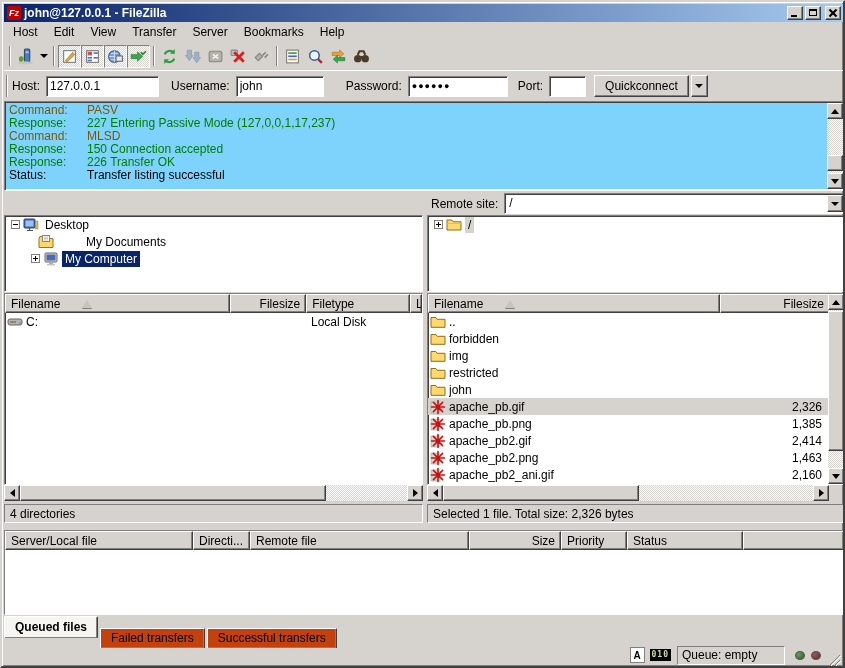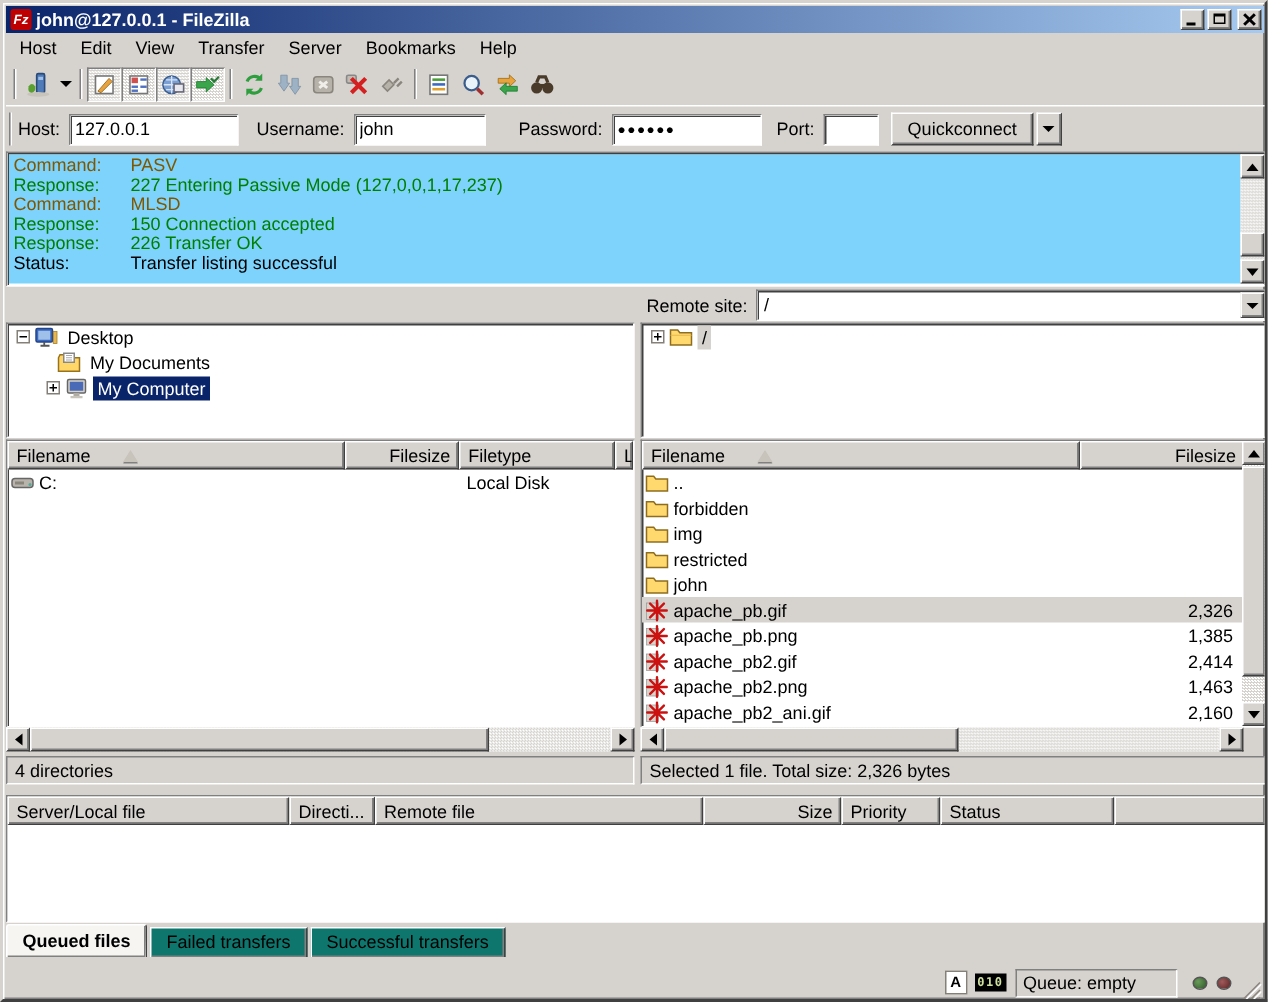--- a/index.html
+++ b/index.html
@@ -112,21 +112,21 @@
   .file-row .fname { flex:1; overflow:hidden; }
   .file-row .fsize { width:108px; flex:0 0 108px; text-align:right; padding-right:8px; }
   .file-row.selected { background:#d6d3ce; }
 
   .hscroll { top:483px; height:16px; }
   .status-panel { top:502px; height:19px; border:1px solid; border-color:#808080 #fff #fff #808080; background:#d6d3ce; display:flex; align-items:center; padding:0 5px; white-space:nowrap; overflow:hidden; }
 
   
   .queue-wrap { top:528px; left:2px; width:841px; height:85px; background:#fff; border:1px solid; border-color:#808080 #fff #fff #808080; box-shadow: inset 1px 1px 0 #404040; overflow:hidden; }
   .tabbar { top:614px; left:2px; width:841px; height:23px; display:flex; align-items:flex-start; }
-  .tab { height:20px; margin-top:2px; padding:2px 10px 0 10px; background:#0f766e;
+  .tab { height:20px; margin-top:12px; padding:2px 10px 0 10px; background:#c2410c;
     border:1px solid; border-color:#fff #404040 #404040 #fff; box-shadow: inset -1px -1px 0 #808080;
     border-bottom:none; margin-right:2px; white-space:nowrap; }
   .tab.active { height:22px; margin-top:0; background:#f6f5f2; font-weight:bold; padding-top:3px; border-radius:2px 2px 0 0; }
 
   
   .statusbar { top:640px; left:2px; width:841px; height:26px; display:flex; align-items:center; justify-content:flex-end; padding:0 4px; }
   .type-ind { width:15px; height:16px; background:#fff; border:1px solid #848078; display:flex; align-items:center; justify-content:center;
     font-size:10px; font-weight:bold; margin-right:5px; }
   .bin-badge { height:12px; padding:0 2px; background:#000; color:#cfe0a0; font-family:"DejaVu Sans Mono", monospace;
     font-size:8px; font-weight:bold; line-height:12px; letter-spacing:1px; margin-right:6px; }
@@ -342,21 +342,21 @@
     <div class="tree-row" style="padding-left:6px;">
       <span class="toggle"></span>
       <svg class="tree-ico" viewBox="0 0 16 16">
           <rect x="1" y="2" width="11" height="9" rx="1" fill="#3a6ac0" stroke="#24448a"></rect>
           <rect x="2.5" y="3.5" width="8" height="6" fill="#9fc0e8"></rect>
           <rect x="12.5" y="4" width="2.5" height="8" fill="#e8b64c" stroke="#a07820" stroke-width="0.5"></rect>
           <path d="M4 13.5 h6 M6.5 11 v2.5" stroke="#555" stroke-width="1.2"></path>
         </svg>
       <span class="tree-lbl">Desktop</span>
     </div>
-    <div class="tree-row" style="padding-left:30px;">
+    <div class="tree-row" style="padding-left:30px;gap:26px;">
       <svg class="tree-ico" viewBox="0 0 16 16">
           <path d="M1 4.5 l1-2 h4 l1 2 h8 v9 H1z" fill="#ffd768" stroke="#99731c"></path>
           <rect x="4.5" y="1.5" width="7" height="6" fill="#fff" stroke="#888"></rect>
           <path d="M6 3 h4 M6 4.5 h4 M6 6 h4" stroke="#aaa" stroke-width="0.7"></path>
         </svg>
       <span class="tree-lbl">My Documents</span>
     </div>
     <div class="tree-row" style="padding-left:26px;">
       <span class="toggle plus"></span>
       <svg class="tree-ico" viewBox="0 0 16 16">

